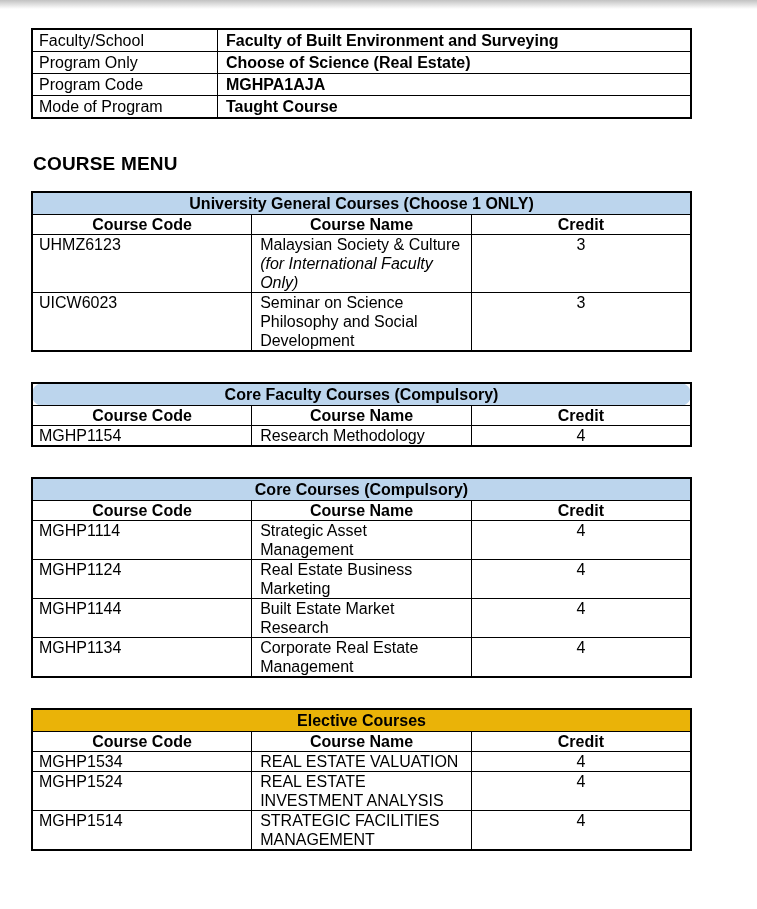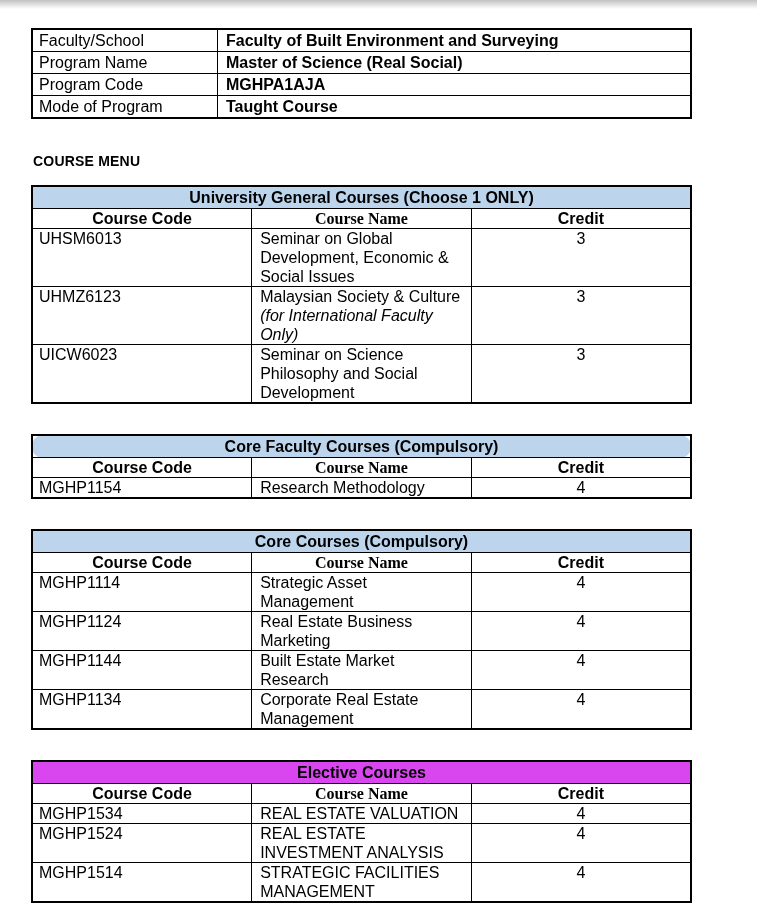--- a/index.html
+++ b/index.html
@@ -50,59 +50,59 @@
   }
   .info-table .value-cell {
     padding: 1px 8px;
     font-weight: bold;
   }
 
   
   .course-menu-heading {
     margin: 34px 0 16px 33px;
     font-weight: bold;
-    font-size: 14px;
+    font-size: 19px;
     letter-spacing: 0.2px;
   }
 
   
   .section-table { margin-top: 30px; }
   .section-table.first { margin-top: 0; }
   .section-title-cell {
     text-align: center;
     font-weight: bold;
     padding: 1px 4px;
   }
   .col-header {
     text-align: center;
     font-weight: bold;
     padding: 0 4px;
   }
   .col-code   { width: 122px; }
-  .col-name   { width: 405px; font-family: Liberation Serif, serif; }
+  .col-name   { width: 405px; }
   .col-credit { width: 132px; }
   .code-cell   { padding: 0 6px; }
   .name-cell   { padding: 0 8px; }
   .credit-cell { padding: 0 4px; text-align: center; }
   .name-italic { font-style: italic; }
 </style>
 </head>
 <body>
 
 <div class="page">
 
   <table class="info-table">
     <tbody id="info-body">
         <tr>
           <td class="label-cell">Faculty/School</td>
           <td class="value-cell">Faculty of Built Environment and Surveying</td>
         </tr>
         <tr>
-          <td class="label-cell">Program Name</td>
-          <td class="value-cell">Master of Science (Real Social)</td>
+          <td class="label-cell">Program Only</td>
+          <td class="value-cell">Choose of Science (Real Estate)</td>
         </tr>
         <tr>
           <td class="label-cell">Program Code</td>
           <td class="value-cell">MGHPA1AJA</td>
         </tr>
         <tr>
           <td class="label-cell">Mode of Program</td>
           <td class="value-cell">Taught Course</td>
         </tr>
       </tbody>
@@ -113,25 +113,20 @@
   <div id="sections">
       <table class="section-table first">
         <tbody>
           <tr>
             <td class="section-title-cell" colspan="3" style="background: rgb(188, 213, 237); margin-top: 48px;">University General Courses (Choose 1 ONLY)</td>
           </tr>
           <tr>
             <td class="col-header col-code">Course Code</td>
             <td class="col-header col-name">Course Name</td>
             <td class="col-header col-credit">Credit</td>
-          </tr>
-          <tr>
-            <td class="code-cell">UHSM6013</td>
-            <td class="name-cell"><span>Seminar on Global Development, Economic &amp; Social Issues</span></td>
-            <td class="credit-cell">3</td>
           </tr>
           <tr>
             <td class="code-cell">UHMZ6123</td>
             <td class="name-cell"><span>Malaysian Society &amp; Culture </span><span class="name-italic">(for International Faculty Only)</span></td>
             <td class="credit-cell">3</td>
           </tr>
           <tr>
             <td class="code-cell">UICW6023</td>
             <td class="name-cell"><span>Seminar on Science Philosophy and Social Development</span></td>
             <td class="credit-cell">3</td>
@@ -183,21 +178,21 @@
           <tr>
             <td class="code-cell">MGHP1134</td>
             <td class="name-cell"><span>Corporate Real Estate Management</span></td>
             <td class="credit-cell">4</td>
           </tr>
         </tbody>
       </table>
       <table class="section-table">
         <tbody>
           <tr>
-            <td class="section-title-cell" colspan="3" style="background: #d946ef;">Elective Courses</td>
+            <td class="section-title-cell" colspan="3" style="background: #eab308;">Elective Courses</td>
           </tr>
           <tr>
             <td class="col-header col-code">Course Code</td>
             <td class="col-header col-name">Course Name</td>
             <td class="col-header col-credit">Credit</td>
           </tr>
           <tr>
             <td class="code-cell">MGHP1534</td>
             <td class="name-cell"><span>REAL ESTATE VALUATION</span></td>
             <td class="credit-cell">4</td>

